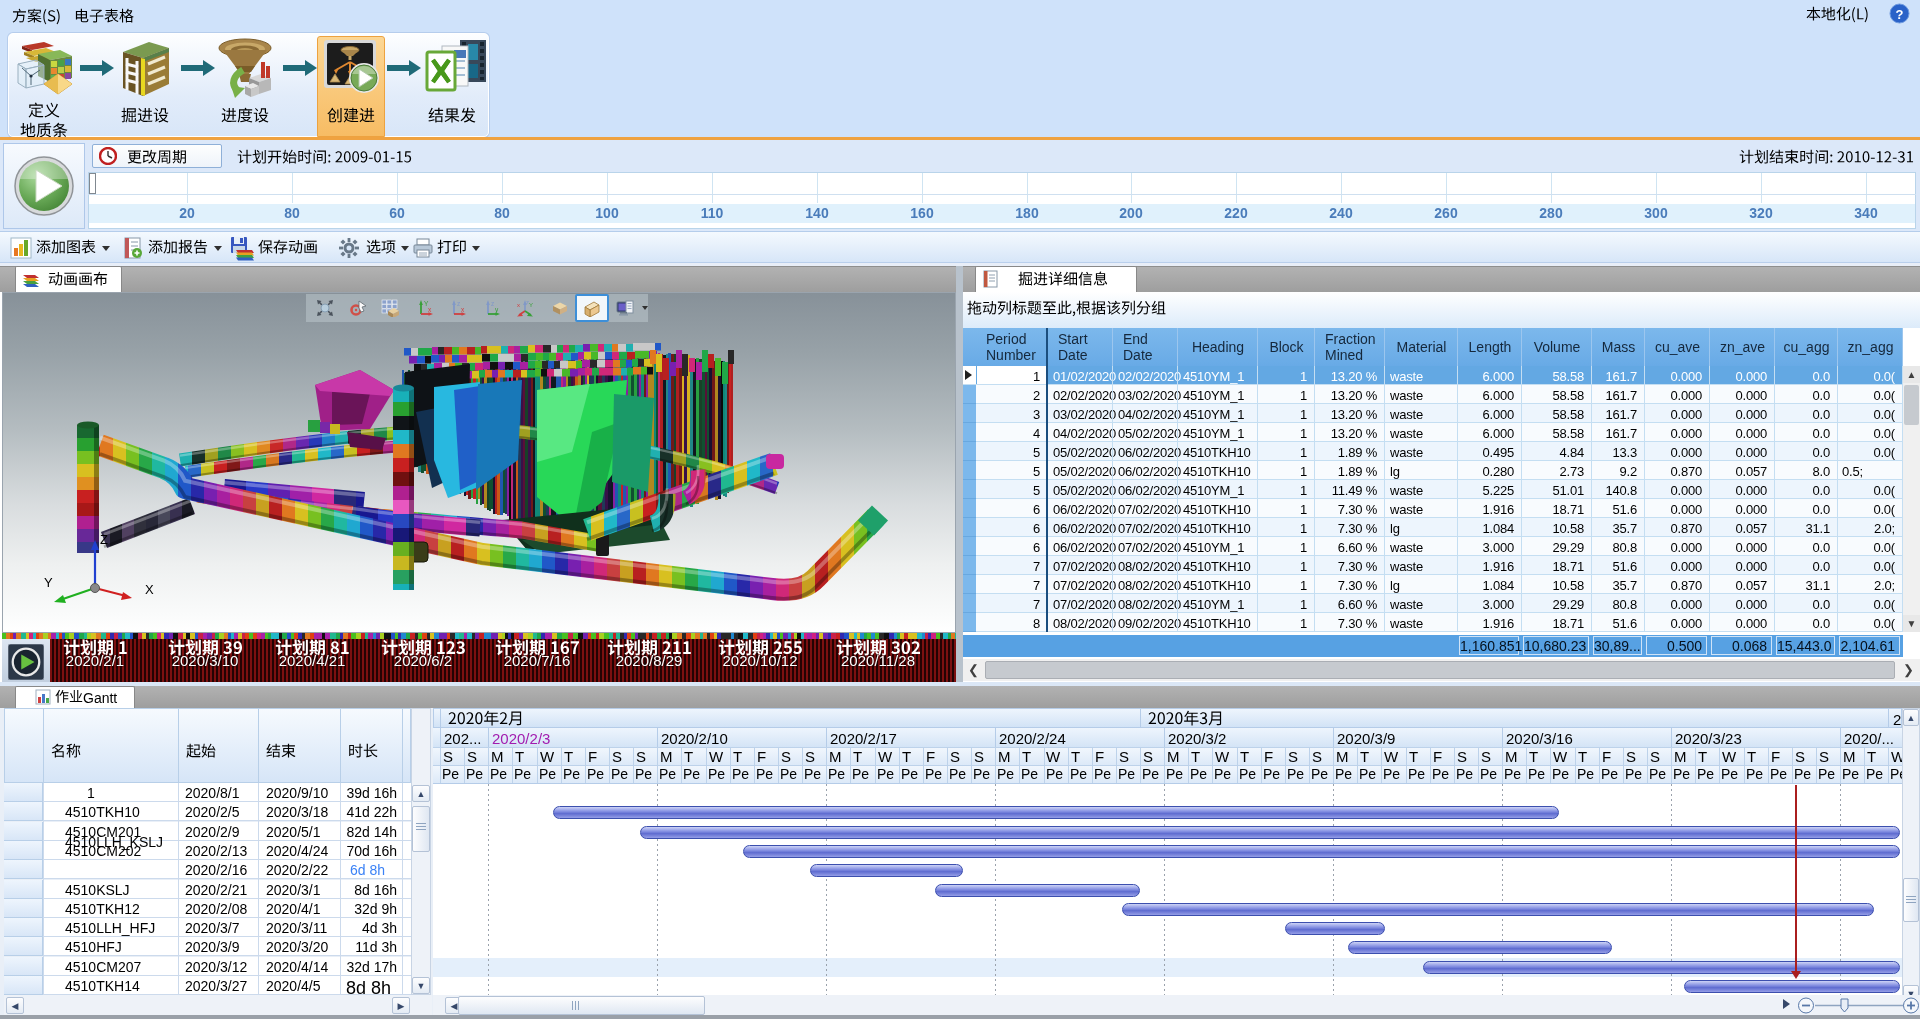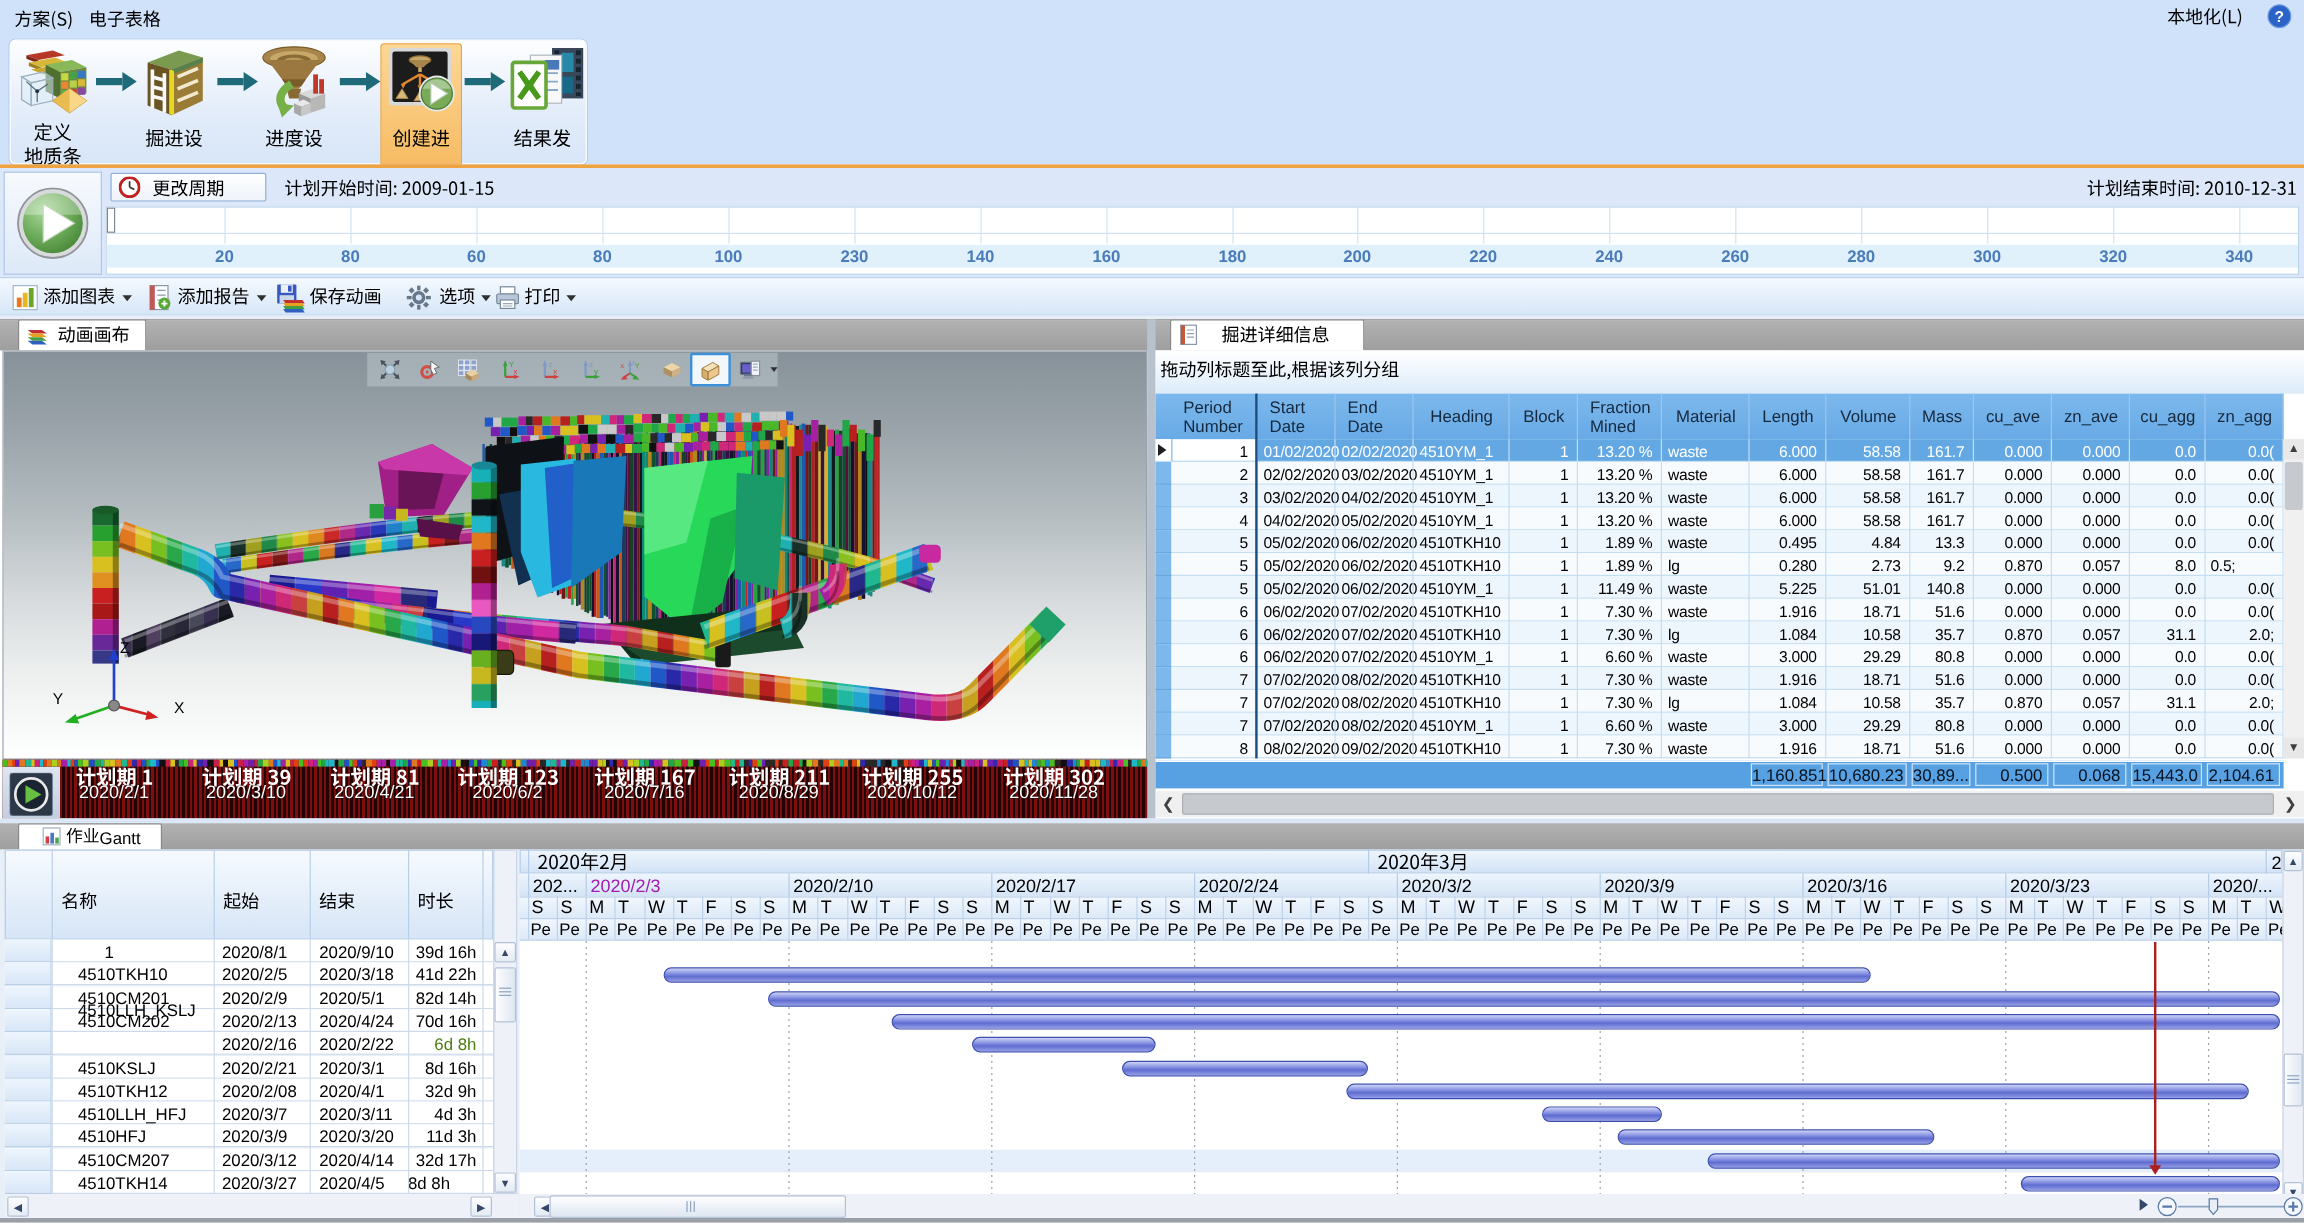--- a/index.html
+++ b/index.html
@@ -275,21 +275,21 @@
 <div class="abs" style="left:1551px;top:173px;width:1px;height:30px;background:#cfe4f2"></div>
 <div class="abs" style="left:1656px;top:173px;width:1px;height:30px;background:#cfe4f2"></div>
 <div class="abs" style="left:1761px;top:173px;width:1px;height:30px;background:#cfe4f2"></div>
 <div class="abs" style="left:1866px;top:173px;width:1px;height:30px;background:#cfe4f2"></div>
 <div class="abs" style="left:89px;top:204px;width:1826px;height:19px;background:#e0f1fc"></div>
 <div class="abs" style="left:157px;top:205px;width:60px;height:16px;font-size:14px;font-weight:bold;color:#4a7cba;text-align:center">20</div>
 <div class="abs" style="left:262px;top:205px;width:60px;height:16px;font-size:14px;font-weight:bold;color:#4a7cba;text-align:center">80</div>
 <div class="abs" style="left:367px;top:205px;width:60px;height:16px;font-size:14px;font-weight:bold;color:#4a7cba;text-align:center">60</div>
 <div class="abs" style="left:472px;top:205px;width:60px;height:16px;font-size:14px;font-weight:bold;color:#4a7cba;text-align:center">80</div>
 <div class="abs" style="left:577px;top:205px;width:60px;height:16px;font-size:14px;font-weight:bold;color:#4a7cba;text-align:center">100</div>
-<div class="abs" style="left:682px;top:205px;width:60px;height:16px;font-size:14px;font-weight:bold;color:#4a7cba;text-align:center">230</div>
+<div class="abs" style="left:682px;top:205px;width:60px;height:16px;font-size:14px;font-weight:bold;color:#4a7cba;text-align:center">110</div>
 <div class="abs" style="left:787px;top:205px;width:60px;height:16px;font-size:14px;font-weight:bold;color:#4a7cba;text-align:center">140</div>
 <div class="abs" style="left:892px;top:205px;width:60px;height:16px;font-size:14px;font-weight:bold;color:#4a7cba;text-align:center">160</div>
 <div class="abs" style="left:997px;top:205px;width:60px;height:16px;font-size:14px;font-weight:bold;color:#4a7cba;text-align:center">180</div>
 <div class="abs" style="left:1101px;top:205px;width:60px;height:16px;font-size:14px;font-weight:bold;color:#4a7cba;text-align:center">200</div>
 <div class="abs" style="left:1206px;top:205px;width:60px;height:16px;font-size:14px;font-weight:bold;color:#4a7cba;text-align:center">220</div>
 <div class="abs" style="left:1311px;top:205px;width:60px;height:16px;font-size:14px;font-weight:bold;color:#4a7cba;text-align:center">240</div>
 <div class="abs" style="left:1416px;top:205px;width:60px;height:16px;font-size:14px;font-weight:bold;color:#4a7cba;text-align:center">260</div>
 <div class="abs" style="left:1521px;top:205px;width:60px;height:16px;font-size:14px;font-weight:bold;color:#4a7cba;text-align:center">280</div>
 <div class="abs" style="left:1626px;top:205px;width:60px;height:16px;font-size:14px;font-weight:bold;color:#4a7cba;text-align:center">300</div>
 <div class="abs" style="left:1731px;top:205px;width:60px;height:16px;font-size:14px;font-weight:bold;color:#4a7cba;text-align:center">320</div>
@@ -1648,21 +1648,21 @@
 <div class="abs" style="left:4px;top:841px;width:39px;height:19px;background:linear-gradient(#eef5fd,#d8e6f7);border-right:1px solid #b8cfe8;border-bottom:1px solid #b8cfe8"></div>
 <div class="abs" style="left:65px;top:843px;font-size:14px;color:#000">4510CM202</div>
 <div class="abs" style="left:185px;top:843px;font-size:14px;color:#000">2020/2/13</div>
 <div class="abs" style="left:266px;top:843px;font-size:14px;color:#000">2020/4/24</div>
 <div class="abs" style="left:340px;top:843px;width:57px;font-size:14px;color:#000;text-align:right">70d 16h</div>
 <div class="abs" style="left:4px;top:860px;width:407px;height:19px;background:#fff;border-bottom:1px solid #ccdaec"></div>
 <div class="abs" style="left:4px;top:860px;width:39px;height:19px;background:linear-gradient(#eef5fd,#d8e6f7);border-right:1px solid #b8cfe8;border-bottom:1px solid #b8cfe8"></div>
 <div class="abs" style="left:65px;top:834px;font-size:14px;color:#000">4510LLH_KSLJ</div>
 <div class="abs" style="left:185px;top:862px;font-size:14px;color:#000">2020/2/16</div>
 <div class="abs" style="left:266px;top:862px;font-size:14px;color:#000">2020/2/22</div>
-<div class="abs" style="left:340px;top:862px;width:57px;font-size:14px;color:#4d7c0f;text-align:right">6d 8h</div>
+<div class="abs" style="left:328px;top:862px;width:57px;font-size:14px;color:#3b82f6;text-align:right">6d 8h</div>
 <div class="abs" style="left:4px;top:880px;width:407px;height:19px;background:#fff;border-bottom:1px solid #ccdaec"></div>
 <div class="abs" style="left:4px;top:880px;width:39px;height:19px;background:linear-gradient(#eef5fd,#d8e6f7);border-right:1px solid #b8cfe8;border-bottom:1px solid #b8cfe8"></div>
 <div class="abs" style="left:65px;top:882px;font-size:14px;color:#000">4510KSLJ</div>
 <div class="abs" style="left:185px;top:882px;font-size:14px;color:#000">2020/2/21</div>
 <div class="abs" style="left:266px;top:882px;font-size:14px;color:#000">2020/3/1</div>
 <div class="abs" style="left:340px;top:882px;width:57px;font-size:14px;color:#000;text-align:right">8d 16h</div>
 <div class="abs" style="left:4px;top:899px;width:407px;height:19px;background:#fff;border-bottom:1px solid #ccdaec"></div>
 <div class="abs" style="left:4px;top:899px;width:39px;height:19px;background:linear-gradient(#eef5fd,#d8e6f7);border-right:1px solid #b8cfe8;border-bottom:1px solid #b8cfe8"></div>
 <div class="abs" style="left:65px;top:901px;font-size:14px;color:#000">4510TKH12</div>
 <div class="abs" style="left:185px;top:901px;font-size:14px;color:#000">2020/2/08</div>
@@ -1684,21 +1684,21 @@
 <div class="abs" style="left:4px;top:957px;width:39px;height:19px;background:linear-gradient(#eef5fd,#d8e6f7);border-right:1px solid #b8cfe8;border-bottom:1px solid #b8cfe8"></div>
 <div class="abs" style="left:65px;top:959px;font-size:14px;color:#000">4510CM207</div>
 <div class="abs" style="left:185px;top:959px;font-size:14px;color:#000">2020/3/12</div>
 <div class="abs" style="left:266px;top:959px;font-size:14px;color:#000">2020/4/14</div>
 <div class="abs" style="left:340px;top:959px;width:57px;font-size:14px;color:#000;text-align:right">32d 17h</div>
 <div class="abs" style="left:4px;top:976px;width:407px;height:19px;background:#fff;border-bottom:1px solid #ccdaec"></div>
 <div class="abs" style="left:4px;top:976px;width:39px;height:19px;background:linear-gradient(#eef5fd,#d8e6f7);border-right:1px solid #b8cfe8;border-bottom:1px solid #b8cfe8"></div>
 <div class="abs" style="left:65px;top:978px;font-size:14px;color:#000">4510TKH14</div>
 <div class="abs" style="left:185px;top:978px;font-size:14px;color:#000">2020/3/27</div>
 <div class="abs" style="left:266px;top:978px;font-size:14px;color:#000">2020/4/5</div>
-<div class="abs" style="left:340px;top:978px;width:57px;font-size:14px;color:#000;text-align:left">8d 8h</div>
+<div class="abs" style="left:340px;top:978px;width:57px;font-size:18px;color:#000;text-align:center">8d 8h</div>
 <div class="abs" style="left:43px;top:783px;width:1px;height:212px;background:#ccdaec"></div>
 <div class="abs" style="left:178px;top:783px;width:1px;height:212px;background:#ccdaec"></div>
 <div class="abs" style="left:258px;top:783px;width:1px;height:212px;background:#ccdaec"></div>
 <div class="abs" style="left:340px;top:783px;width:1px;height:212px;background:#ccdaec"></div>
 <div class="abs" style="left:402px;top:783px;width:1px;height:212px;background:#ccdaec"></div>
 <div class="abs" style="left:411px;top:708px;width:20px;height:287px;background:#eef2f8;border:1px solid #c8d4e4"></div>
 <div class="abs" style="left:412px;top:785px;width:18px;height:17px;background:linear-gradient(#fdfdfe,#e4ebf4);border:1px solid #b4c2d6;border-radius:2px;font-size:9px;color:#36486a;text-align:center;line-height:17px">▲</div>
 <div class="abs" style="left:412px;top:977px;width:18px;height:17px;background:linear-gradient(#fdfdfe,#e4ebf4);border:1px solid #b4c2d6;border-radius:2px;font-size:9px;color:#36486a;text-align:center;line-height:17px">▼</div>
 <div class="abs" style="left:412px;top:806px;width:18px;height:46px;background:linear-gradient(90deg,#fdfdfe,#dfe7f2);border:1px solid #b4c2d6;border-radius:2px"></div>
 <div class="abs" style="left:416px;top:823px;width:10px;height:1px;background:#8ea4c0;box-shadow:0 3px #8ea4c0,0 6px #8ea4c0"></div>

